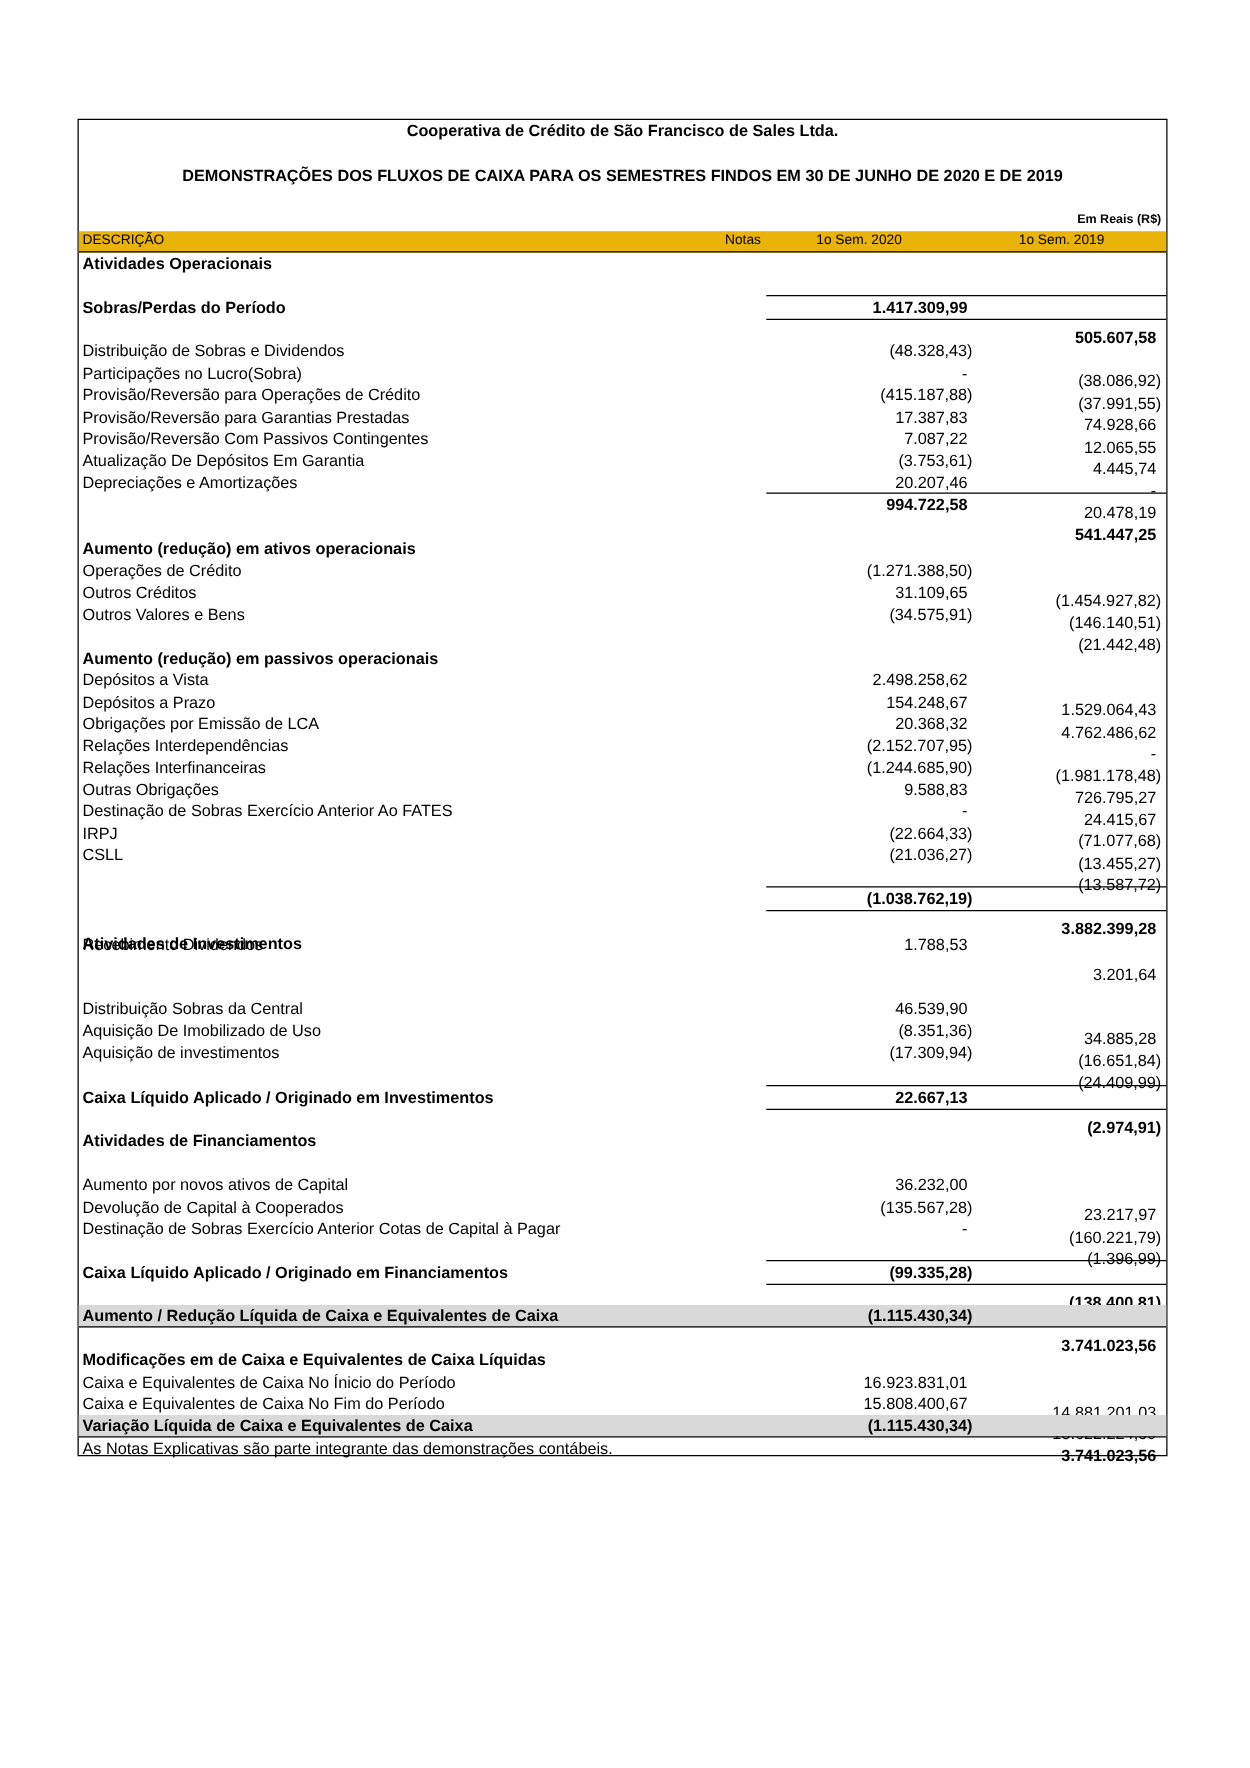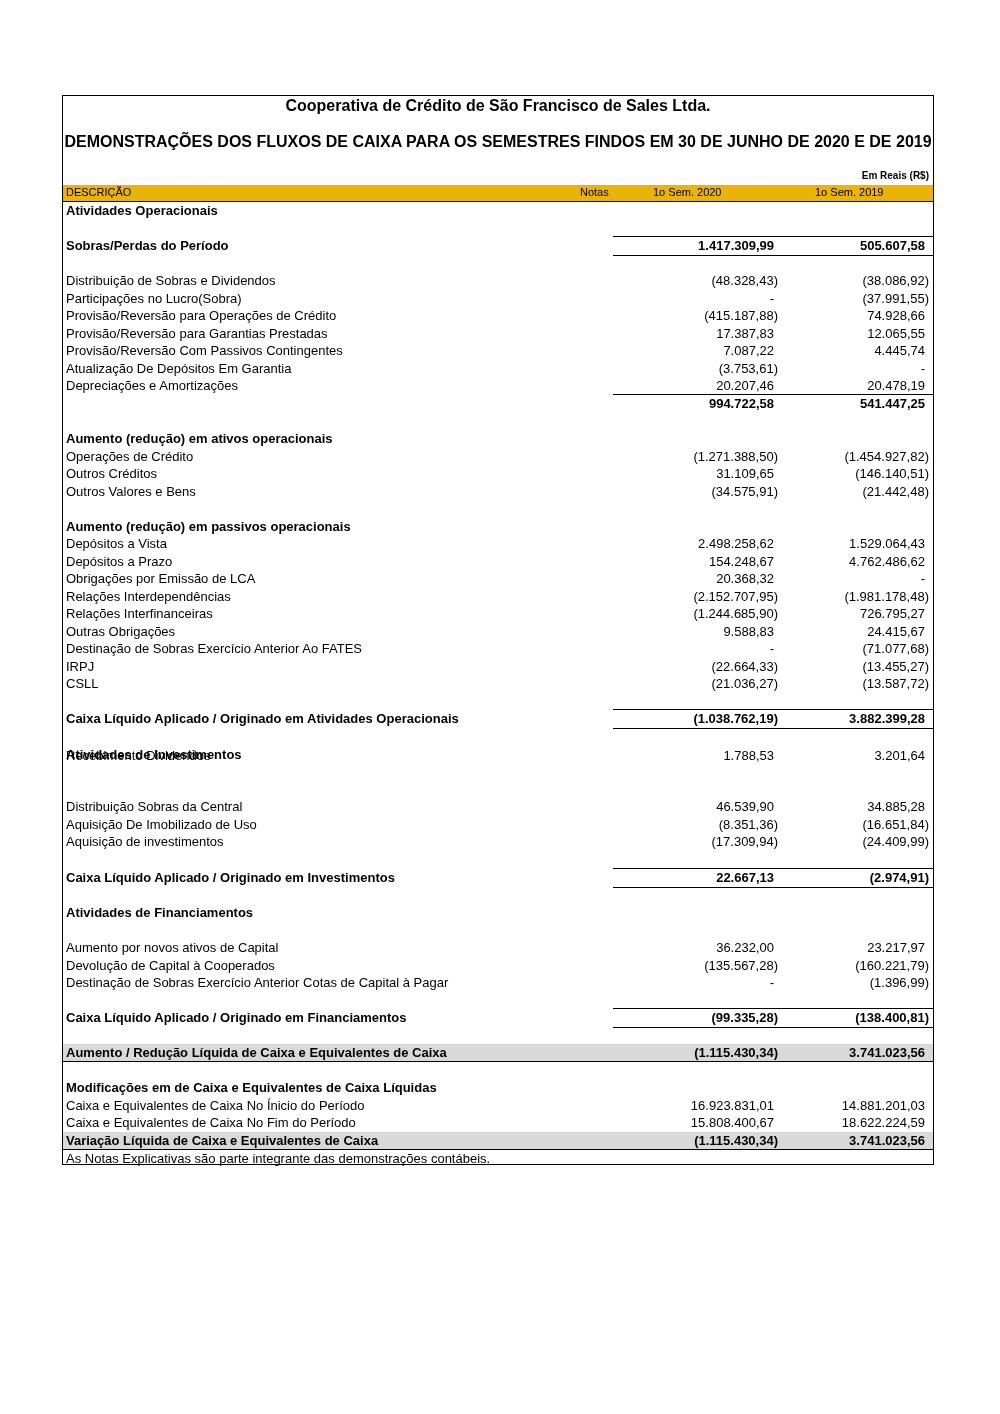--- a/index.html
+++ b/index.html
@@ -1,25 +1,25 @@
 <!DOCTYPE html>
 <html><head>
 <meta charset="utf-8">
 <style>
   html, body { margin: 0; padding: 0; background: #ffffff; }
   body { width: 1000px; height: 1414px; position: relative; font-family: "Liberation Sans", sans-serif; color: #000; }
   .frame { position: absolute; left: 62px; top: 95px; width: 872px; height: 1070px; border: 1.5px solid #000; box-sizing: border-box; }
-  .title { position: absolute; left: 0; width: 100%; text-align: center; font-weight: bold; font-size: 16px; }
+  .title { position: absolute; left: 0; width: 100%; text-align: center; font-weight: bold; font-size: 13px; }
   .unit { position: absolute; right: 4px; top: 74px; font-size: 10px; font-weight: bold; }
   .hdr { position: absolute; left: 0; top: 89px; width: 100%; height: 17px; background: #eab308; border-bottom: 1.5px solid #000; box-sizing: border-box; font-weight: normal; font-size: 11px; }
   .hdr span { position: absolute; top: 1px; }
   .row { position: absolute; left: 0; width: 100%; height: 17px; font-size: 13px; line-height: 17px; }
   .row .lbl { position: absolute; left: 3px; white-space: nowrap; }
   .row .v1 { position: absolute; right: 155px; width: 150px; text-align: right; }
-  .row .v2 { position: absolute; right: 4px; width: 150px; text-align: right; }
+  .row .v2 { position: absolute; right: 4px; width: 150px; text-align: right; margin-top: 24px; }
   .row .v1.pos { right: 159px; }
   .row .v2.pos { right: 8px; }
   .row.bold { font-weight: bold; }
   .row.shade { background: #d9d9d9; }
   .row.boxed::before { content: ""; position: absolute; left: 550px; right: 0; top: -1px; border-top: 1.5px solid #000; }
   .row.boxed::after { content: ""; position: absolute; left: 550px; right: 0; bottom: -2px; border-top: 1.5px solid #000; }
   .row.topline::before { content: ""; position: absolute; left: 550px; right: 0; top: -1px; border-top: 1.5px solid #000; }
   .row.bottomline { border-bottom: 1.5px solid #000; }
 </style>
 </head>
@@ -150,21 +150,20 @@
         <span class="lbl">IRPJ</span>
         <span class="v1">(22.664,33)</span>
         <span class="v2">(13.455,27)</span>
       </div>
       <div class="row " style="top: 579px;">
         <span class="lbl">CSLL</span>
         <span class="v1">(21.036,27)</span>
         <span class="v2">(13.587,72)</span>
       </div>
       <div class="row bold boxed" style="top: 614px;">
-        <span class="lbl">Caixa Líquido Aplicado / Originado em Atividades Operacionais</span>
         <span class="v1">(1.038.762,19)</span>
         <span class="v2 pos">3.882.399,28</span>
       </div>
       <div class="row bold" style="top: 650px;">
         <span class="lbl">Atividades de Investimentos</span>
         <span class="v1"></span>
         <span class="v2"></span>
       </div>
       <div class="row " style="top: 651px;">
         <span class="lbl">Recebimento Dividendos</span>

